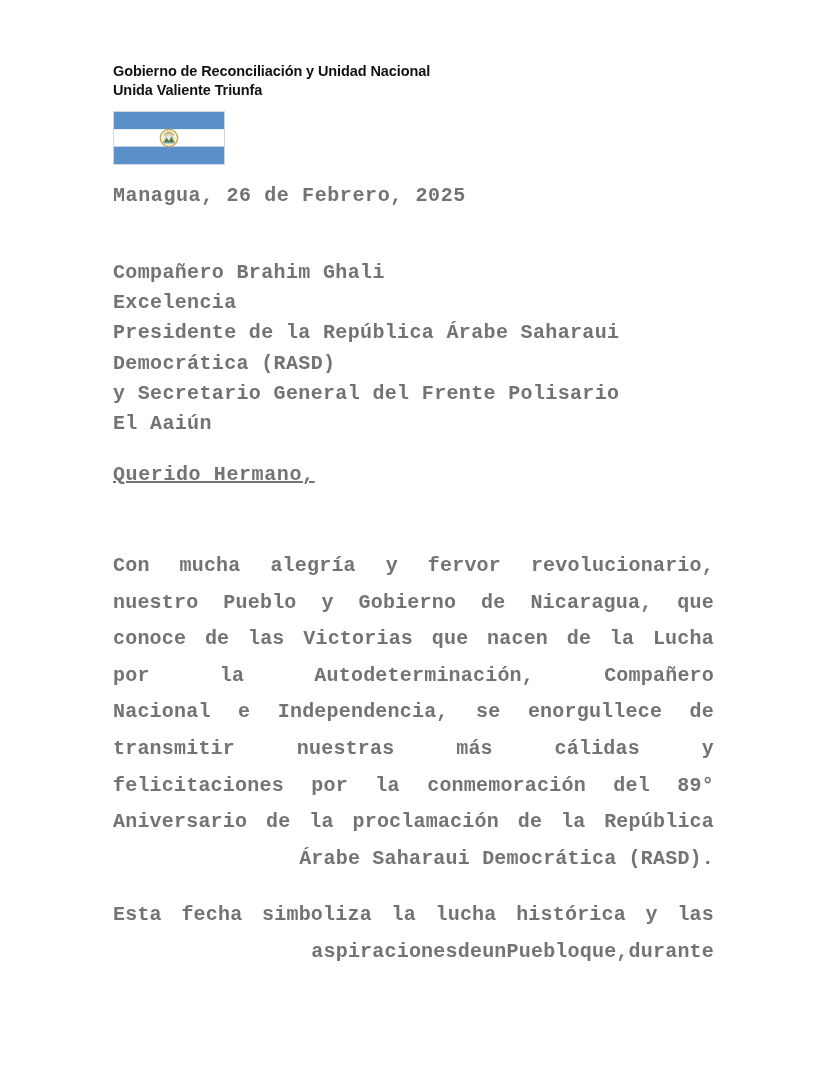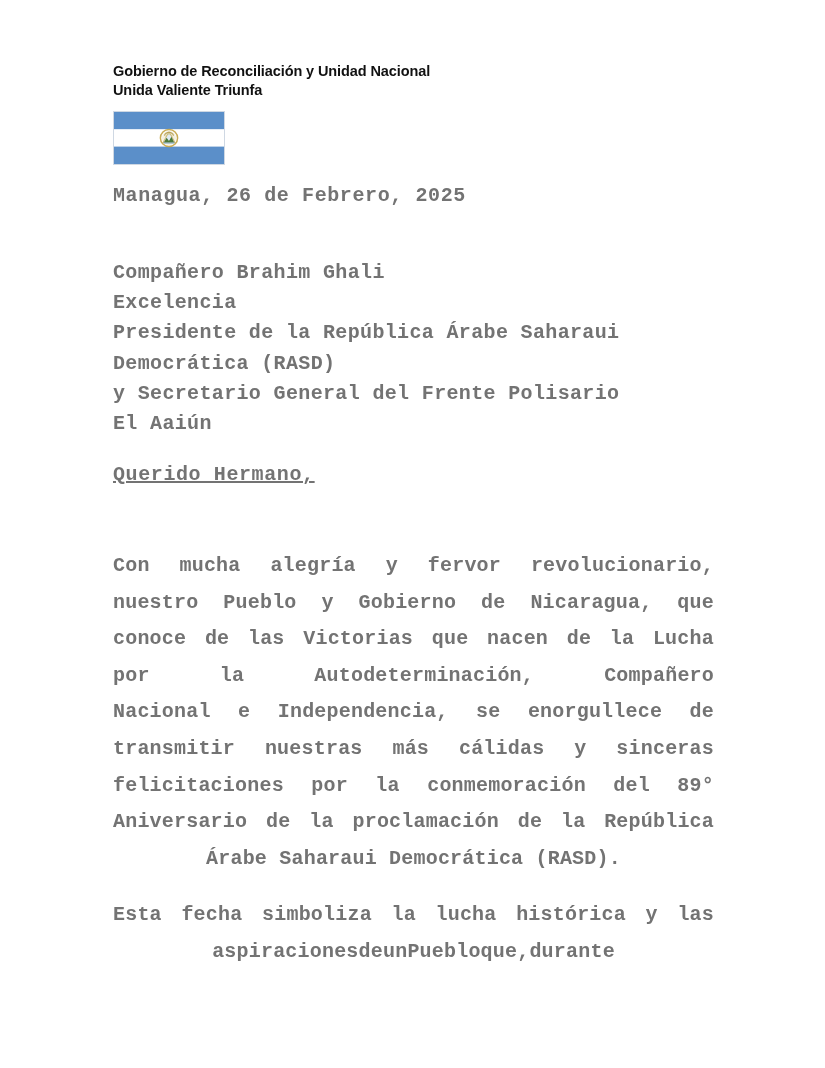--- a/index.html
+++ b/index.html
@@ -106,21 +106,21 @@
   .para-2 { top: 897px; }
 
   
   .jline {
     display: flex;
     justify-content: space-between;
     height: 36.6px;
     line-height: 36.6px;
     white-space: pre;
   }
-  .jline.last { justify-content: center; }
+  .jline.last { justify-content: flex-end; }
   .jline > span { white-space: pre; }
 </style>
 </head>
 <body>
 
 <div class="page">
 
   <div class="letterhead">
     <div class="letterhead-line">Gobierno de Reconciliación y Unidad Nacional</div>
     <div class="letterhead-line">Unida Valiente Triunfa</div>
@@ -155,21 +155,21 @@
   </div>
 
   <div class="tx salutation">Querido Hermano,</div>
 
   <div class="tx para para-1">
       <div class="jline"><span>Con</span><span>mucha</span><span>alegría</span><span>y</span><span>fervor</span><span>revolucionario,</span></div>
       <div class="jline"><span>nuestro</span><span>Pueblo</span><span>y</span><span>Gobierno</span><span>de</span><span>Nicaragua,</span><span>que</span></div>
       <div class="jline"><span>conoce</span><span>de</span><span>las</span><span>Victorias</span><span>que</span><span>nacen</span><span>de</span><span>la</span><span>Lucha</span></div>
       <div class="jline"><span>por</span><span>la</span><span>Autodeterminación,</span><span>Compañero</span></div>
       <div class="jline"><span>Nacional</span><span>e</span><span>Independencia,</span><span>se</span><span>enorgullece</span><span>de</span></div>
-      <div class="jline"><span>transmitir</span><span>nuestras</span><span>más</span><span>cálidas</span><span>y</span><span>sinceras</span></div>
+      <div class="jline"><span>transmitir</span><span>nuestras</span><span>más</span><span>cálidas</span><span>y</span></div>
       <div class="jline"><span>felicitaciones</span><span>por</span><span>la</span><span>conmemoración</span><span>del</span><span>89°</span></div>
       <div class="jline"><span>Aniversario</span><span>de</span><span>la</span><span>proclamación</span><span>de</span><span>la</span><span>República</span></div>
       <div class="jline last"><span>Árabe Saharaui Democrática (RASD).</span></div>
     </div>
 
   <div class="tx para para-2">
       <div class="jline"><span>Esta</span><span>fecha</span><span>simboliza</span><span>la</span><span>lucha</span><span>histórica</span><span>y</span><span>las</span></div>
       <div class="jline last"><span>aspiraciones</span><span>de</span><span>un</span><span>Pueblo</span><span>que,</span><span>durante</span></div>
     </div>
 

